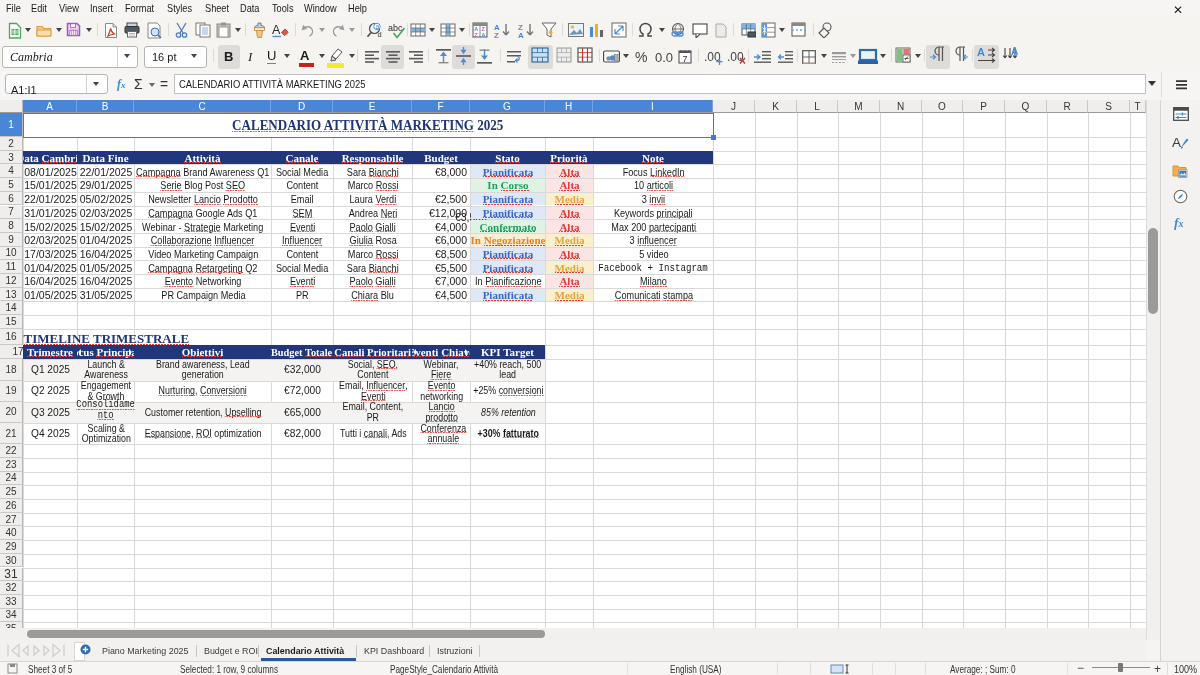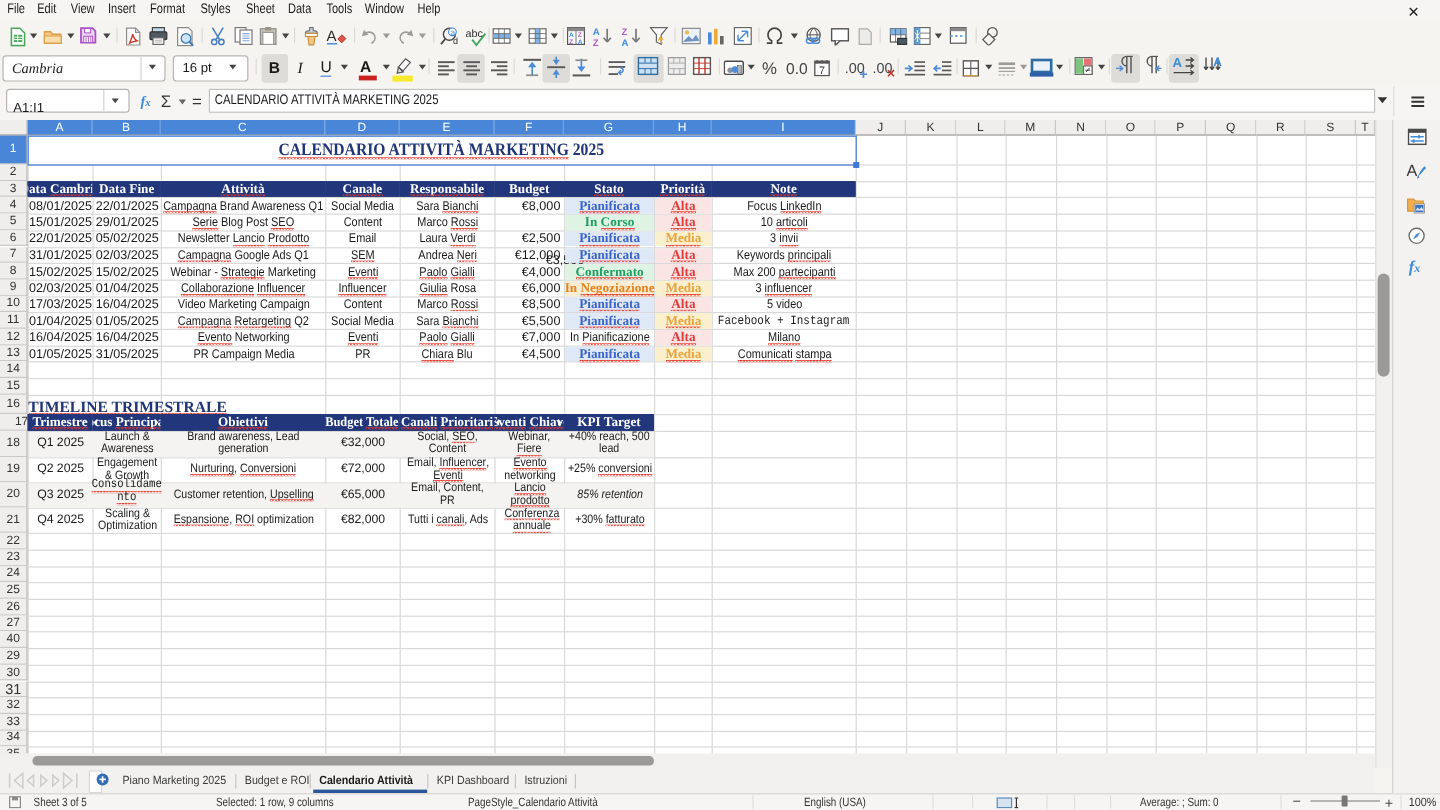--- a/index.html
+++ b/index.html
@@ -937,21 +937,21 @@
   </div>
 <div class="cell q" style="left:272px;top:424.0px;width:61px;height:20.2px;">
     <span class="w">€82,000</span>
   </div>
 <div class="cell q" style="left:334px;top:424.0px;width:78px;height:20.2px;">
     <span class="w nw">Tutti i <span class="sq">canali</span>, Ads</span>
   </div>
 <div class="cell q" style="left:413px;top:424.0px;width:57px;height:20.2px;align-items:flex-end;">
     <span class="w nw"><span class="sq">Conferenza</span><br><span class="sq">annuale</span></span>
   </div>
-<div class="cell q" style="left:471px;top:424.0px;width:74px;height:20.2px;">
+<div class="cell q" style="left:471px;top:424.0px;width:74px;height:20.2px;font-weight:bold;">
     <span class="w nw">+30% <span class="sq">fatturato</span></span>
   </div>
 <div class="a" style="left:1146px;top:100px;width:14px;height:540px;background:#F1F0EF;border-left:1px solid #DDDCDB"></div>
 <div class="a" style="left:1148px;top:228px;width:10px;height:86px;background:#9B9A98;border-radius:5px"></div>
 <div class="a" style="left:0;top:628px;width:1146px;height:12px;background:#F1F0EF"></div>
 <div class="a" style="left:27px;top:630px;width:518px;height:8px;background:#9B9A98;border-radius:4px"></div>
 <div class="a" style="left:0;top:640px;width:1146px;height:21px;background:#F2F1EF"></div>
 <svg class="a" style="left:6px;top:643px" width="60" height="15" viewBox="0 0 60 15">
     <g fill="none" stroke="#CFCECC" stroke-width="1.3">
       <path d="M2 1.5v12"></path>

